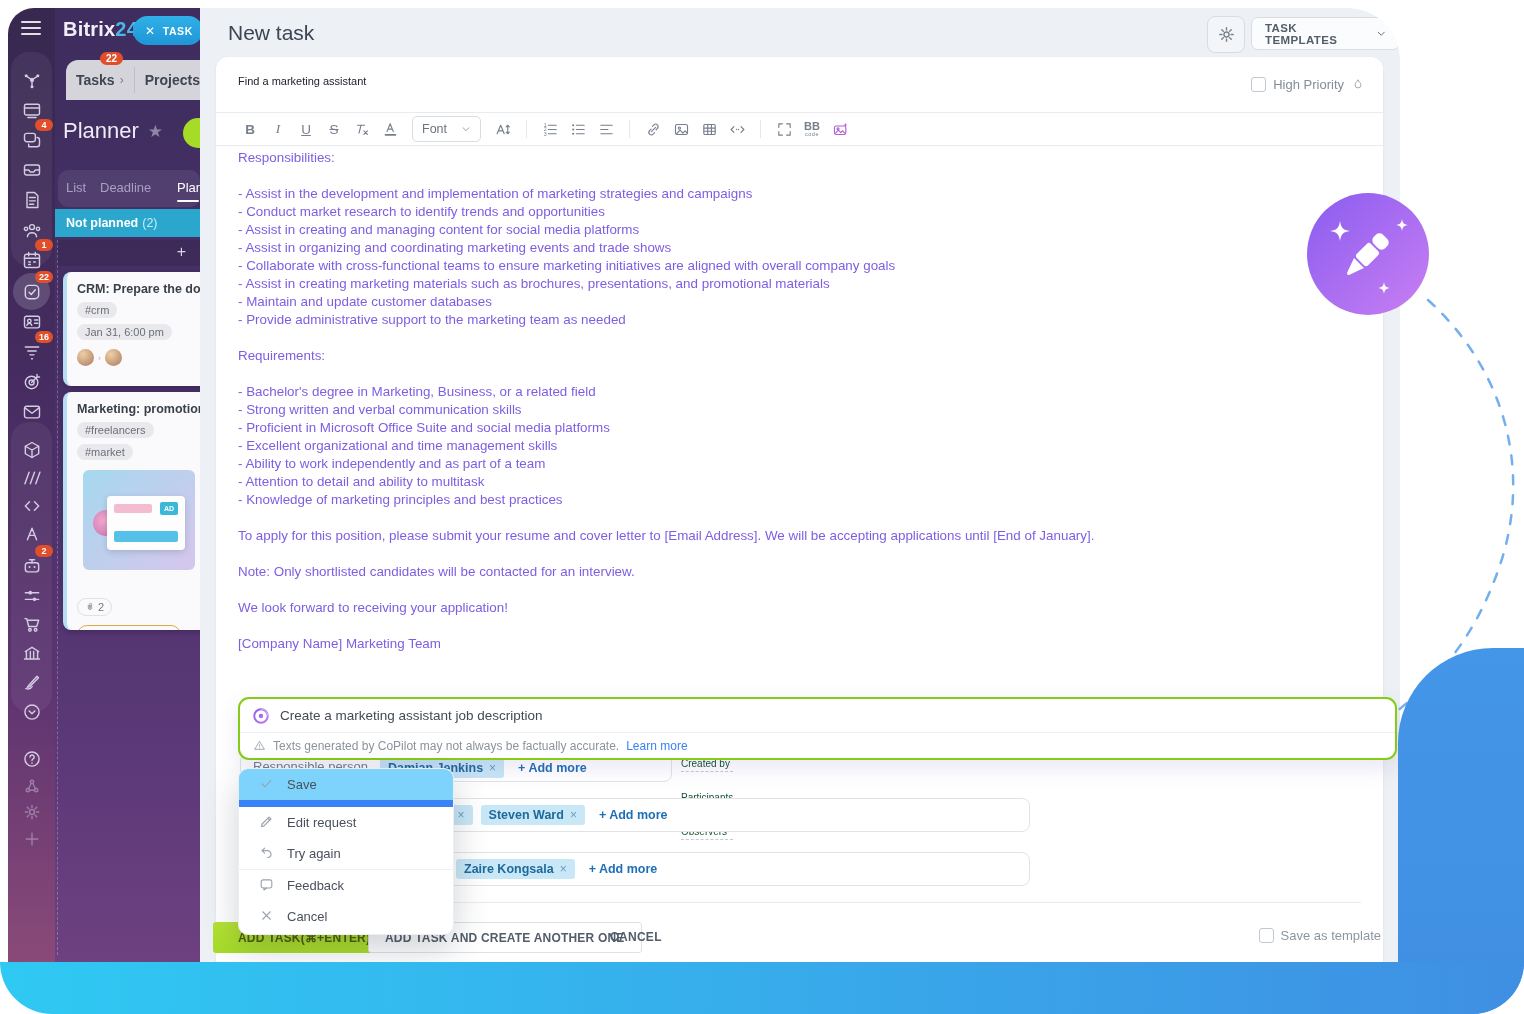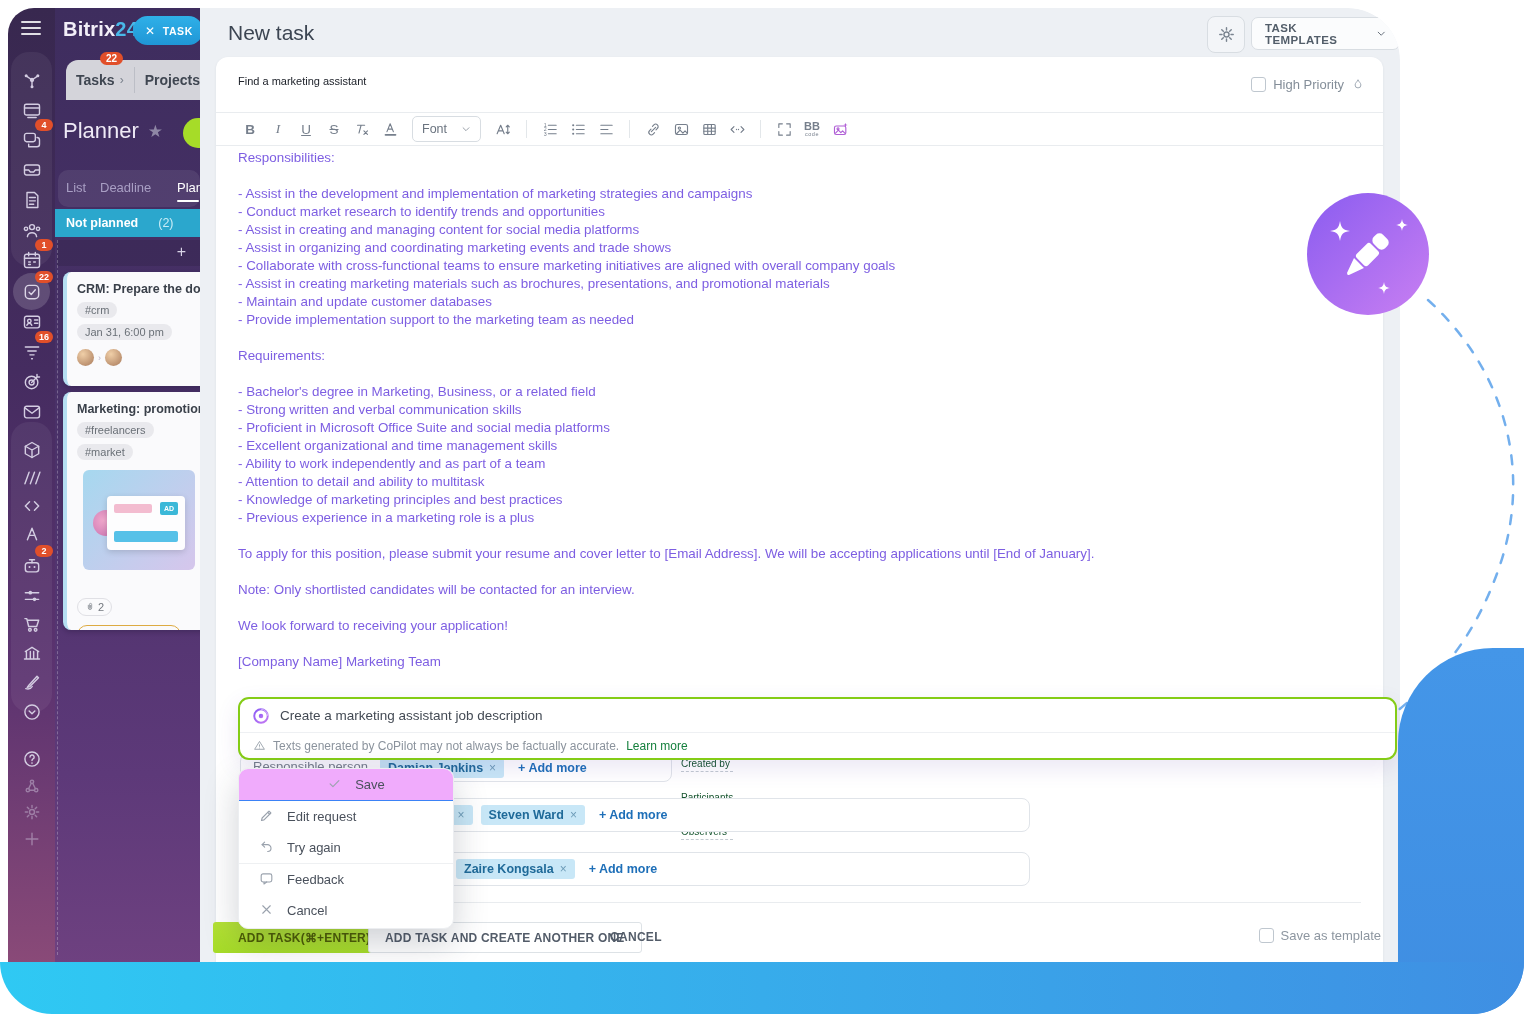--- a/index.html
+++ b/index.html
@@ -47,21 +47,21 @@
   .chip-badge{position:absolute;background:var(--red-badge);color:#fff;font-size:10px;font-weight:bold;
     border-radius:9px;padding:1px 6px;z-index:3;}
   .planner-title{position:absolute;left:8px;top:110px;font-size:22px;color:#efeaf6;display:flex;align-items:center;gap:9px;}
   .planner-title .star{color:#8f87a5;font-size:17px;}
   .lime-sliver{position:absolute;left:128px;top:110px;width:17px;height:30px;border-radius:15px 0 0 15px;background:var(--lime);}
   .view-pill{position:absolute;left:3px;top:162px;width:142px;height:37px;border-radius:10px;background:rgba(255,255,255,.08);}
   .vtab{position:absolute;top:172px;font-size:13px;color:#a99fc4;}
   .vtab.active{color:#fff;}
   .vtab-underline{position:absolute;top:192px;width:22px;height:2px;background:#fff;border-radius:1px;}
   .col-banner{position:absolute;left:0;top:201px;width:145px;height:28px;background:var(--teal);
-    display:flex;align-items:center;padding-left:11px;box-sizing:border-box;font-size:12.5px;font-weight:bold;color:#fff;gap:20px;}
+    display:flex;align-items:center;padding-left:11px;box-sizing:border-box;font-size:12.5px;font-weight:bold;color:#fff;gap:4px;}
   .col-banner .cnt{color:#c8ecf6;font-weight:normal;}
   .plus-row{position:absolute;left:2px;top:232px;width:143px;height:26px;background:rgba(0,0,0,.10);}
   .plus-row .pl{position:absolute;right:14px;top:3px;color:#d8d3e6;font-size:16px;}
   .col-dash{position:absolute;left:2px;top:232px;bottom:10px;border-left:1px dashed rgba(255,255,255,.25);}
 
   .pcard{position:absolute;left:8px;width:152px;background:#fafafc;border-radius:8px;
     border-left:4px solid #b5def2;box-shadow:0 2px 5px rgba(20,10,40,.25);box-sizing:border-box;padding:10px 0 0 10px;overflow:hidden;}
   .pcard-title{font-size:12.5px;font-weight:bold;color:#3a404a;white-space:nowrap;overflow:hidden;}
   .ptag{display:inline-block;background:#e9e9ed;color:#6a7077;font-size:11px;border-radius:9px;padding:2px 8px;margin:6px 4px 0 0;white-space:nowrap;}
   .avatars{display:flex;align-items:center;gap:4px;margin-top:9px;}
@@ -116,37 +116,37 @@
   .ed-line{height:18px;white-space:nowrap;overflow:hidden;}
 
   
   .cp-box{position:absolute;left:22px;right:-14px;top:640px;background:#fff;border:2px solid #84cc16;border-radius:11px;
     box-shadow:0 8px 22px rgba(90,60,170,.13);z-index:5;}
   .cp-row1{display:flex;align-items:center;gap:10px;height:33px;padding:0 12px;font-size:13.5px;color:#434a54;}
   .cp-logo{width:18px;height:18px;}
   .cp-div{height:1px;background:#eef0f3;}
   .cp-row2{display:flex;align-items:center;gap:7px;height:25px;padding:0 13px;font-size:12px;color:#8b939d;}
   .cp-row2 svg{width:13px;height:13px;stroke:#9aa2ab;fill:none;stroke-width:1.7;stroke-linejoin:round;}
-  .learn{color:#15803d;text-decoration-style:dotted;text-underline-offset:3px;}
+  .learn{color:#3b82f6;text-decoration-style:dotted;text-underline-offset:3px;}
 
   
   .fbox{position:absolute;background:#fff;border:1px solid #e0e4e9;border-radius:8px;display:flex;align-items:center;box-sizing:border-box;}
   .flabel{font-size:13px;color:#76808b;border-bottom:1px dashed #c3cad1;padding-bottom:1px;margin:0 12px;white-space:nowrap;}
   .tag{display:inline-flex;align-items:center;gap:6px;background:var(--tag-bg);color:var(--tag-text);
     font-size:12.5px;font-weight:bold;border-radius:3px;padding:3px 8px;margin-right:8px;white-space:nowrap;}
   .tag .tx{color:#6d9cb8;font-weight:normal;font-size:12px;}
   .addmore{color:var(--link-blue);font-size:12.5px;font-weight:bold;margin-left:6px;white-space:nowrap;}
   .links-row{position:absolute;display:flex;gap:20px;font-size:10px;color:#14532d;flex-direction:column;}
   .links-row span{border-bottom:1px dashed #c3cad1;padding-bottom:2px;}
 
   
   .menu{position:absolute;left:22px;top:711px;width:214px;background:#fff;border:1px solid #eceef1;border-radius:10px;
     box-shadow:0 14px 34px rgba(40,50,70,.22);z-index:6;overflow:hidden;padding-bottom:2px;}
   .menu-item{display:flex;align-items:center;gap:13px;height:31px;padding-left:20px;font-size:13px;color:#4a515c;}
-  .menu-item:first-child{background:#f0abfc;border-bottom:1px solid #3b82f6;justify-content:center;}
+  .menu-item:first-child{background:#7dd3fc;border-bottom:7px solid #3b82f6;}
   .menu-item:nth-child(4){border-top:1px solid #eef0f2;}
   .menu-item svg{width:15px;height:15px;stroke:#9aa2ad;fill:none;stroke-width:1.8;stroke-linecap:round;stroke-linejoin:round;}
 
   
   .btn-green{position:absolute;left:-3px;top:865px;height:31px;border-radius:3px;background:linear-gradient(180deg,#b4e135,var(--lime));
     color:#4c5c00;font-size:12px;font-weight:bold;display:flex;align-items:center;padding:0 25px;letter-spacing:.2px;}
   .btn-white{position:absolute;left:152px;top:865px;height:31px;border-radius:3px;background:#fff;border:1px solid #dde2e6;
     color:#535c69;font-size:12px;font-weight:bold;display:flex;align-items:center;padding:0 16px;box-sizing:border-box;letter-spacing:.2px;}
   .btn-cancel{position:absolute;left:394px;top:873px;color:#535c69;font-size:12px;font-weight:bold;letter-spacing:.3px;}
   .save-tpl{position:absolute;right:2px;top:871px;display:flex;align-items:center;gap:7px;font-size:13px;color:#8d96a0;}
@@ -550,32 +550,31 @@
         <div class="editor" id="editor">
             <div class="ed-line">Responsibilities:</div>
             <div class="ed-line">&nbsp;</div>
             <div class="ed-line">- Assist in the development and implementation of marketing strategies and campaigns</div>
             <div class="ed-line">- Conduct market research to identify trends and opportunities</div>
             <div class="ed-line">- Assist in creating and managing content for social media platforms</div>
             <div class="ed-line">- Assist in organizing and coordinating marketing events and trade shows</div>
             <div class="ed-line">- Collaborate with cross-functional teams to ensure marketing initiatives are aligned with overall company goals</div>
             <div class="ed-line">- Assist in creating marketing materials such as brochures, presentations, and promotional materials</div>
             <div class="ed-line">- Maintain and update customer databases</div>
-            <div class="ed-line">- Provide implementation support to the marketing team as needed</div>
+            <div class="ed-line">- Provide administrative support to the marketing team as needed</div>
             <div class="ed-line">&nbsp;</div>
             <div class="ed-line">Requirements:</div>
             <div class="ed-line">&nbsp;</div>
             <div class="ed-line">- Bachelor's degree in Marketing, Business, or a related field</div>
             <div class="ed-line">- Strong written and verbal communication skills</div>
             <div class="ed-line">- Proficient in Microsoft Office Suite and social media platforms</div>
             <div class="ed-line">- Excellent organizational and time management skills</div>
             <div class="ed-line">- Ability to work independently and as part of a team</div>
             <div class="ed-line">- Attention to detail and ability to multitask</div>
             <div class="ed-line">- Knowledge of marketing principles and best practices</div>
-            <div class="ed-line">- Previous experience in a marketing role is a plus</div>
             <div class="ed-line">&nbsp;</div>
             <div class="ed-line">To apply for this position, please submit your resume and cover letter to [Email Address]. We will be accepting applications until [End of January].</div>
             <div class="ed-line">&nbsp;</div>
             <div class="ed-line">Note: Only shortlisted candidates will be contacted for an interview.</div>
             <div class="ed-line">&nbsp;</div>
             <div class="ed-line">We look forward to receiving your application!</div>
             <div class="ed-line">&nbsp;</div>
             <div class="ed-line">[Company Name] Marketing Team</div>
           </div>
 

